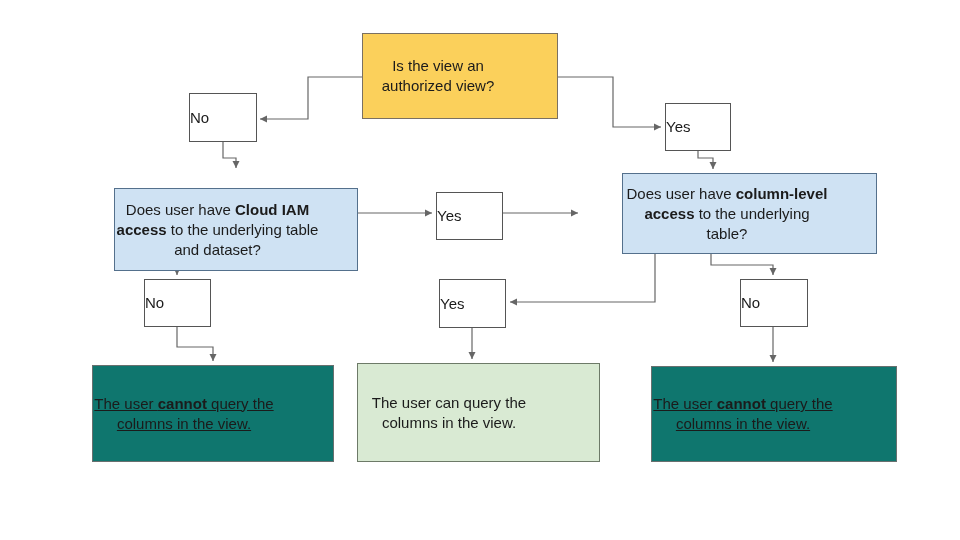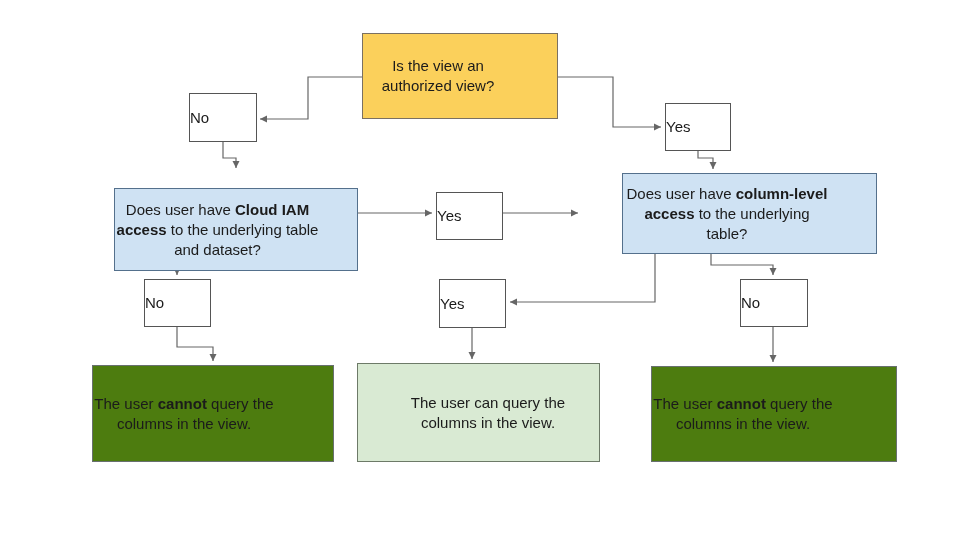--- a/index.html
+++ b/index.html
@@ -14,22 +14,22 @@
     display:flex;align-items:center;justify-content:flex-start;
     text-align:center;font-size:15px;line-height:20px;
     border:1px solid #4c1d95;background:#ffffff;
   }
   .box .txt{display:block;}
   .decision-root{background:#FBD05B;border-color:#7a7062;}
   .decision-root .txt{max-width:150px;}
   .decision-blue{background:#CFE2F3;border-color:#54708c;}
   .decision-blue .txt{max-width:205px;}
   .decision-blue.right .txt{max-width:208px;}
-  .outcome-gray{background:#4d7c0f;border-color:#68706f;}
-  .outcome-green{background:#D9EAD3;border-color:#6d7a68;padding-left:39px;}
+  .outcome-gray{background:#0f766e;border-color:#68706f;text-decoration:underline;}
+  .outcome-green{background:#D9EAD3;border-color:#6d7a68;}
   .outcome-gray .txt,.outcome-green .txt{max-width:182px;}
   .label-box{background:#ffffff;border-color:#555555;font-size:15px;}
 </style>
 </head>
 <body>
 
 <div class="canvas">
 
   <svg id="edges" viewBox="0 0 960 540">
     <defs>

